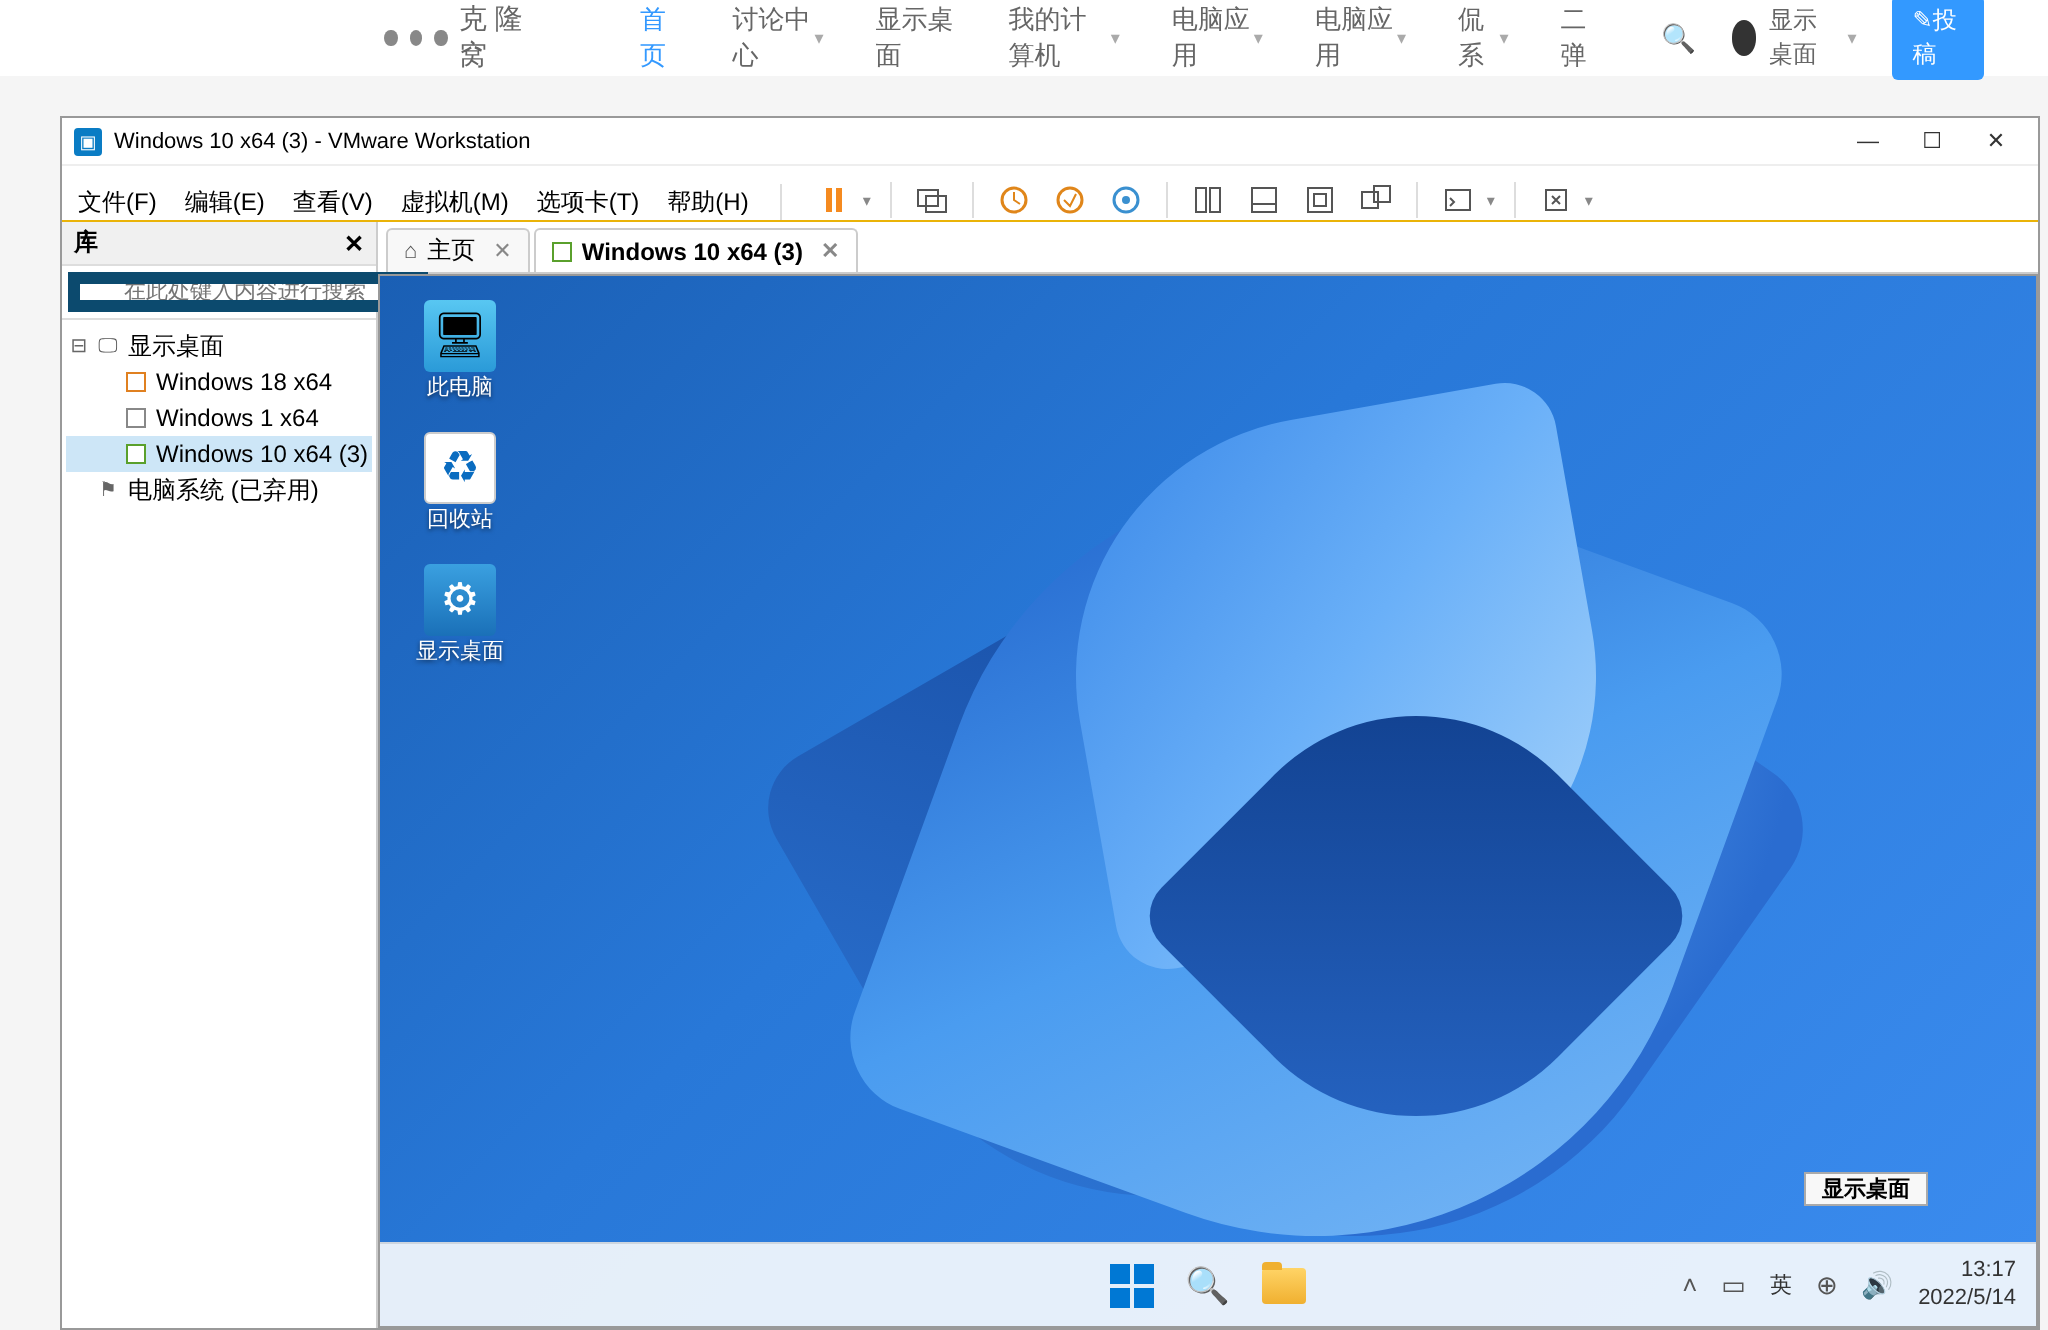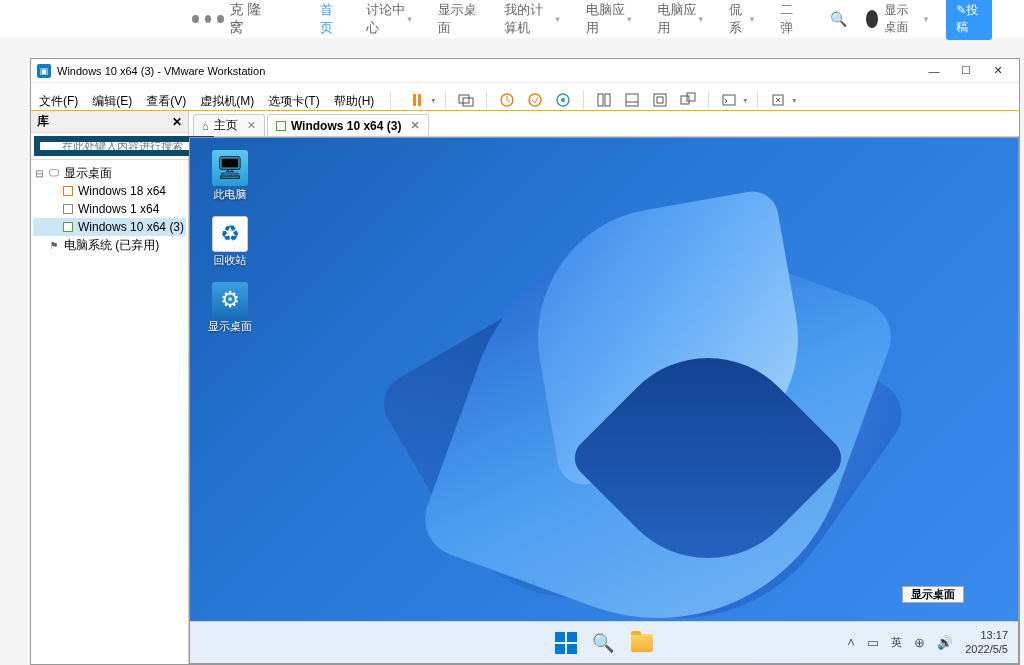--- a/index.html
+++ b/index.html
@@ -347,20 +347,20 @@
               </div>
           </div>
           <div class="tray">
             <span class="tray-ic">˄</span>
             <span class="tray-ic">▭</span>
             <span>英</span>
             <span class="tray-ic">⊕</span>
             <span class="tray-ic">🔊</span>
             <div class="clock">
               <div>13:17</div>
-              <div>2022/5/5</div>
+              <div>2022/5/14</div>
             </div>
           </div>
         </div>
       </div>
     </div>
   </div>
 </div>
 
 </body></html>

